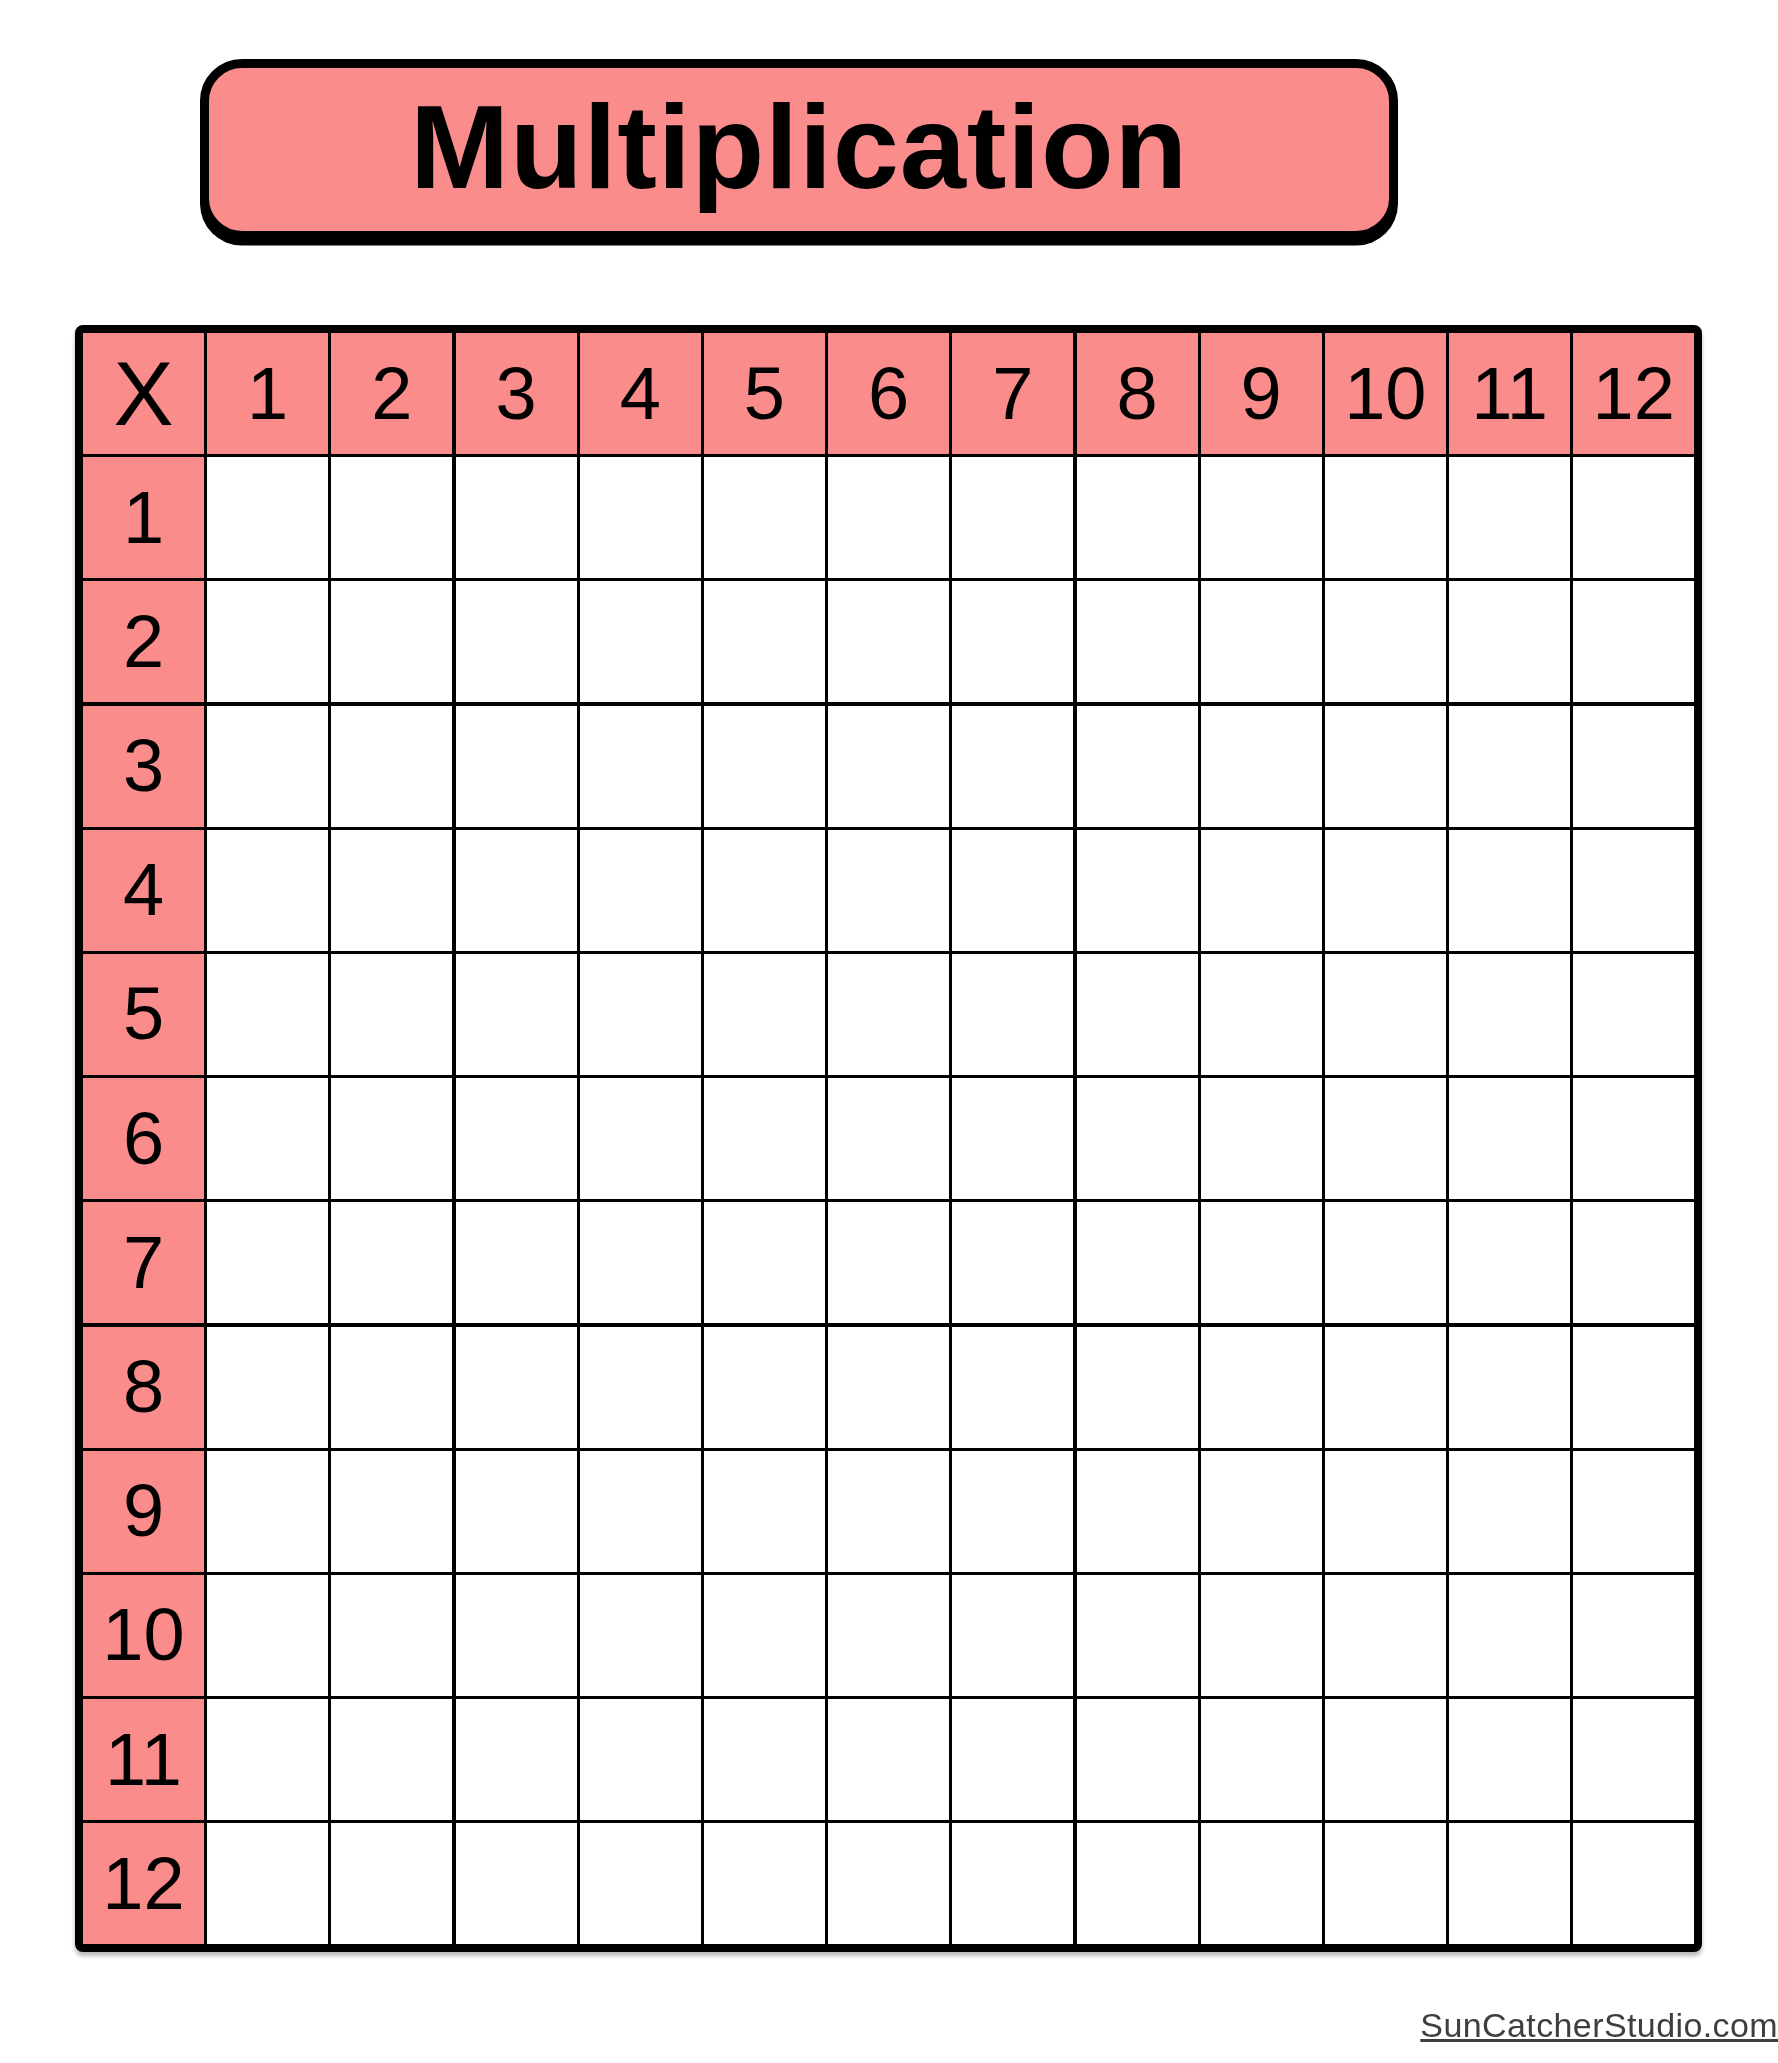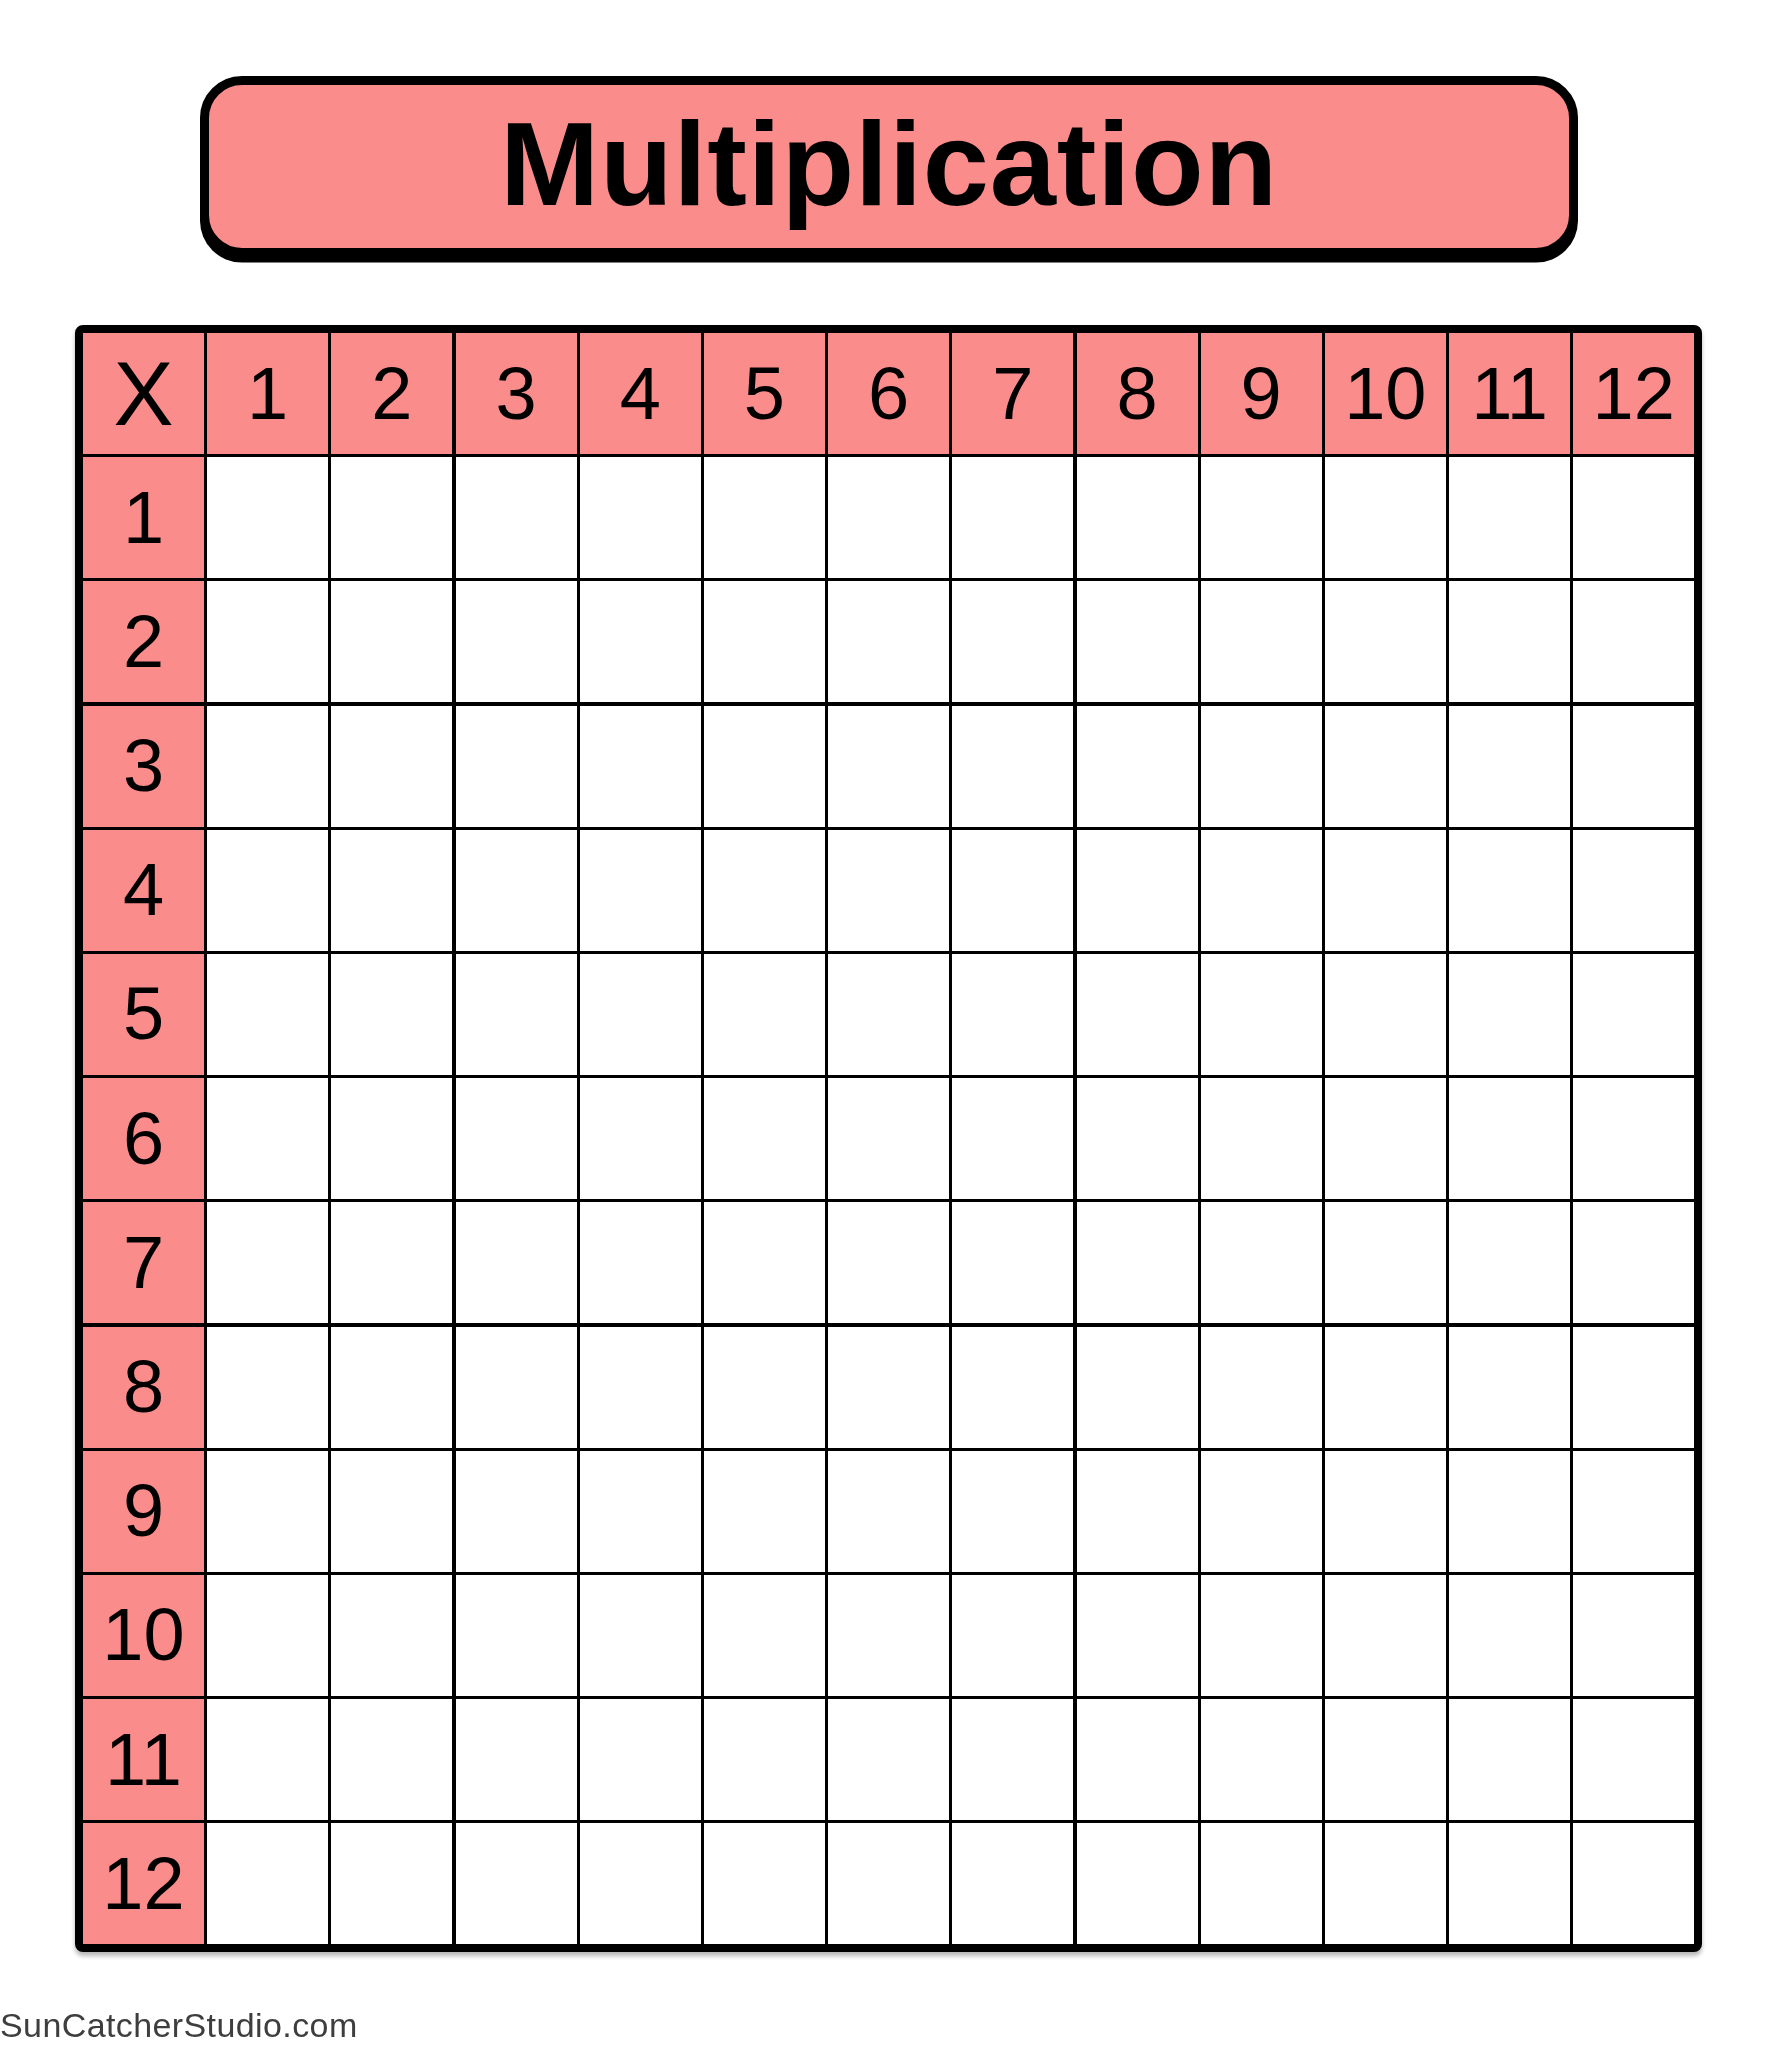--- a/index.html
+++ b/index.html
@@ -13,22 +13,22 @@
     position: relative;
     font-family: "Liberation Sans", sans-serif;
     color: #000;
     overflow: hidden;
   }
 
   
   .title-box {
     position: absolute;
     left: 200px;
-    top: 76px;
-    width: 1378px;
+    top: 59px;
+    width: 1198px;
     height: 181px;
     box-sizing: border-box;
     background: var(--accent, #FA8C8C);
     border: 9px solid var(--line, #000);
     border-radius: 42px;
     box-shadow: 0 5.6px 0 var(--line, #000);
     display: flex;
     align-items: center;
     justify-content: center;
   }
@@ -68,24 +68,25 @@
   .cell.corner {
     font-size: 90px;
   }
 
   
   .footer {
     position: absolute;
     left: 0;
     top: 2006px;
     width: 100%;
-    text-align: left;
+    text-align: right;
     font-size: 34px;
     color: var(--footer, #3E3E3E);
     letter-spacing: 0.4px;
+    text-decoration: underline;
   }
 </style>
 </head>
 <body>
 
 <div class="page">
 
   <div class="title-box">
     <span class="title-text">Multiplication</span>
   </div>

